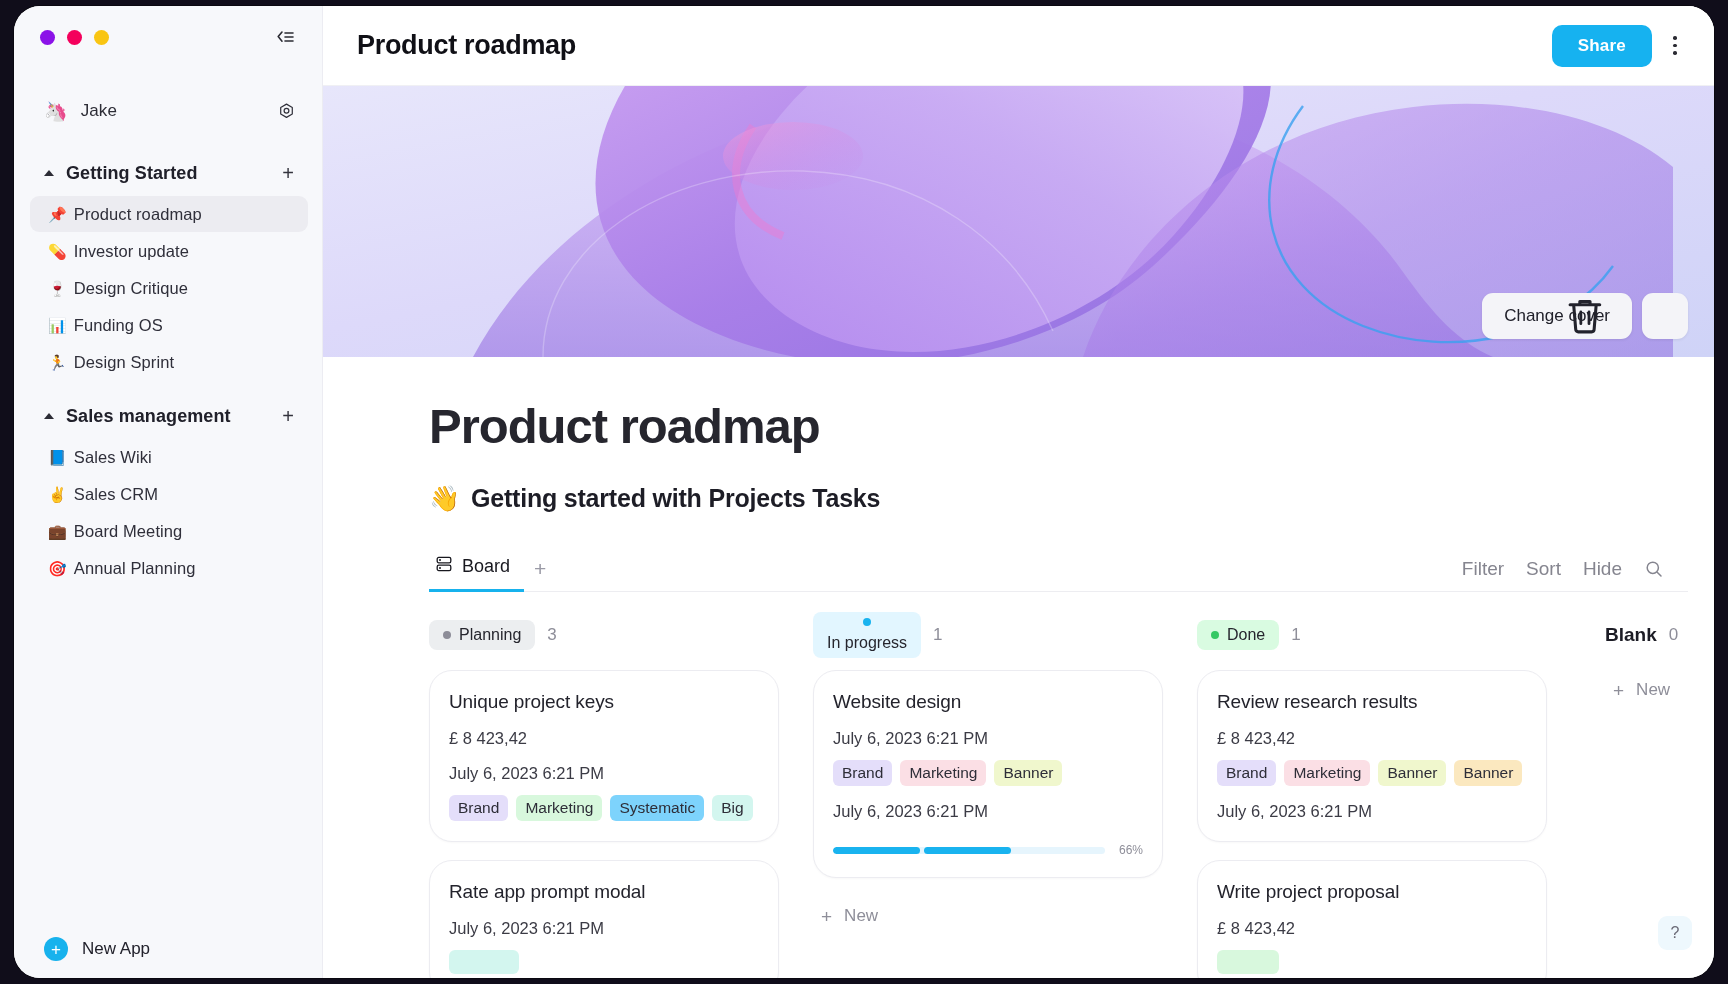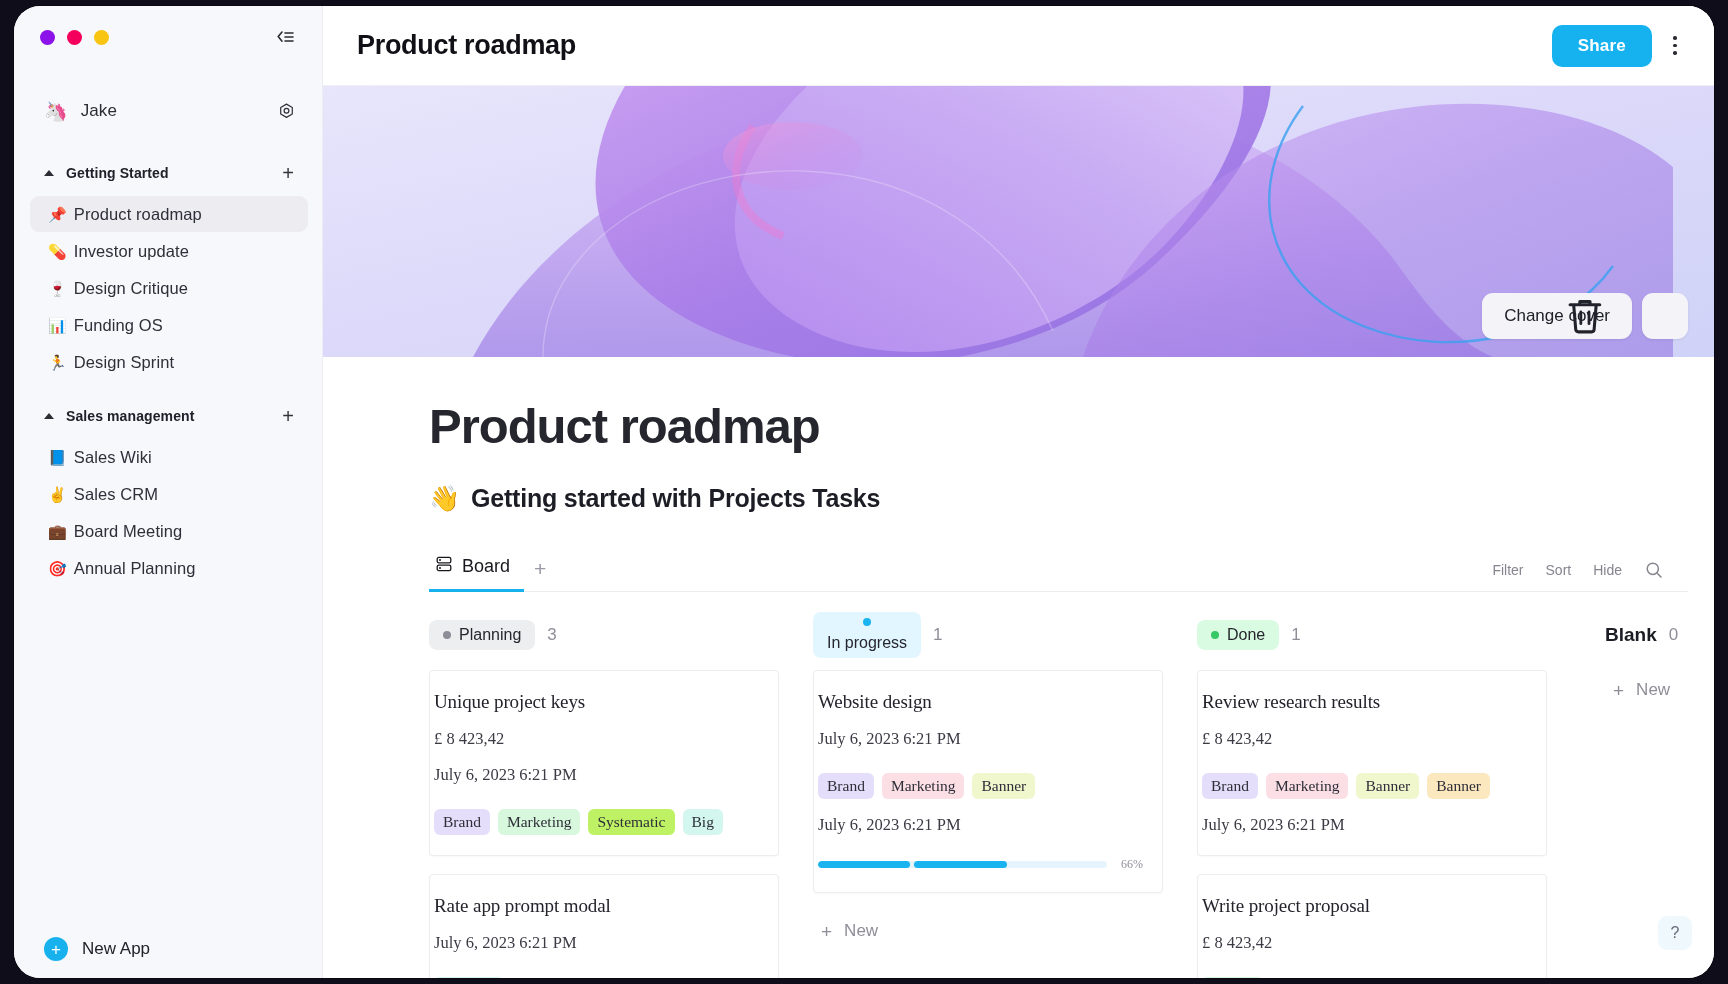--- a/index.html
+++ b/index.html
@@ -94,21 +94,21 @@
     cursor: pointer;
   }
   .caret {
     width: 0; height: 0;
     border-left: 5px solid transparent;
     border-right: 5px solid transparent;
     border-bottom: 6px solid #2c2c35;
     margin-right: 12px;
   }
   .section-title {
-    font-size: 14px;
+    font-size: 18px;
     font-weight: 700;
     color: #20202a;
     letter-spacing: .1px;
   }
   .section-add {
     margin-left: auto;
     font-size: 20px;
     color: #33333d;
     line-height: 1;
     cursor: pointer;
@@ -310,21 +310,21 @@
     line-height: 1;
   }
   .viewbar-right {
     margin-left: auto;
     display: flex;
     align-items: center;
     gap: 22px;
     padding-bottom: 11px;
   }
   .viewbar-right .vb {
-    font-size: 14px;
+    font-size: 19px;
     color: #85858f;
     cursor: pointer;
   }
   .vb-search { color: #85858f; cursor: pointer; display: flex; align-items: center; }
 
   
   .board {
     display: flex;
     gap: 34px;
     padding: 28px 0 0 0;
@@ -356,54 +356,53 @@
   .chip.inprogress { background: #e2f6ff; flex-direction: column; }
   .chip.inprogress .bullet { background: #19b3ef; }
   .chip.done { background: #d9fbe1; }
   .chip.done .bullet { background: #36c864; }
   .col-count { font-size: 17px; color: #8e8e99; }
   .blank-title { font-size: 19px; font-weight: 700; color: #1c1c25; }
 
   .card {
     background: #fff;
     border: 1px solid #ececf1;
-    border-radius: 4px;
-    padding: 20px 19px 20px 4px;
+    border-radius: 23px;
+    padding: 20px 19px 20px 19px;
     margin-bottom: 18px;
     box-shadow: 0 1px 2px rgba(16,16,30,.03);
     cursor: pointer;
-    font-family: Liberation Serif, serif;
   }
   .card-title {
     font-size: 19px;
     color: #23232c;
     font-weight: 400;
     letter-spacing: -0.1px;
   }
   .card-line {
     margin-top: 16px;
     font-size: 16.5px;
     color: #3b3b45;
   }
   .tags {
-    margin-top: 24px;
+    margin-top: 12px;
     display: flex;
     flex-wrap: wrap;
     gap: 8px;
   }
   .tag {
     font-size: 15.5px;
     padding: 4px 9px;
     border-radius: 6px;
     color: #2e2e38;
     white-space: nowrap;
   }
   .t-purple { background: #e4defa; }
   .t-green  { background: #d8f8dd; }
-  .t-orange { background: #bef264; }
+  .t-orange { background: #7dd3fc; }
   .t-teal   { background: #d3f6ef; }
   .t-pink   { background: #fbdfe5; }
   .t-lime   { background: #f0f7cd; }
   .t-amber  { background: #fbe8bf; }
 
   .progress-row {
     margin-top: 22px;
     display: flex;
     align-items: center;
     gap: 14px;

